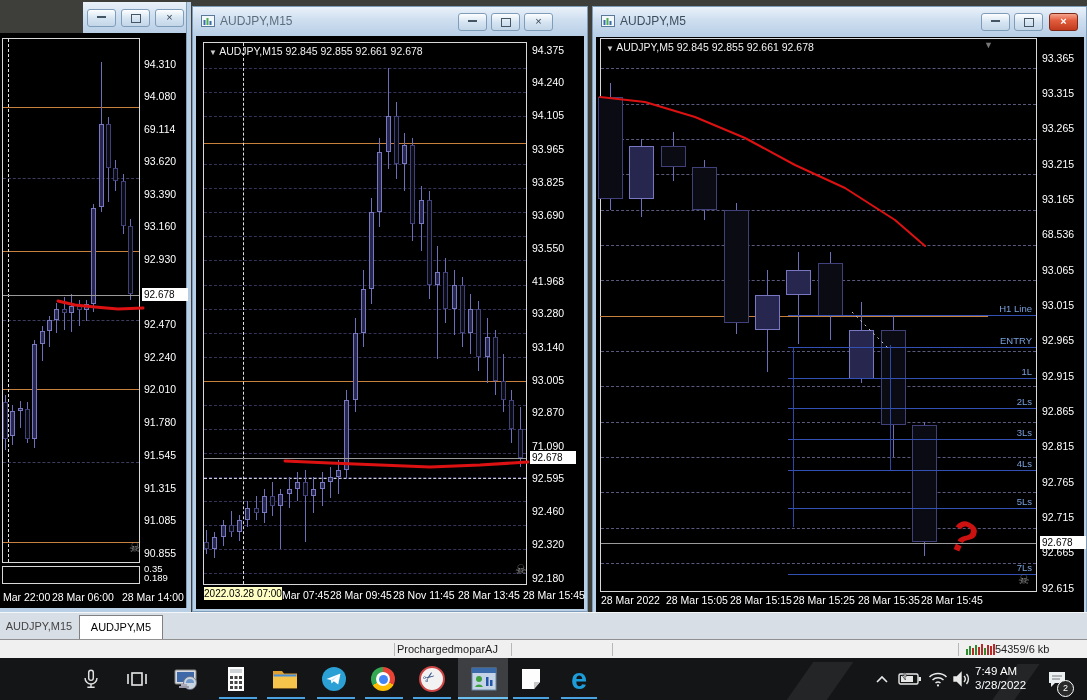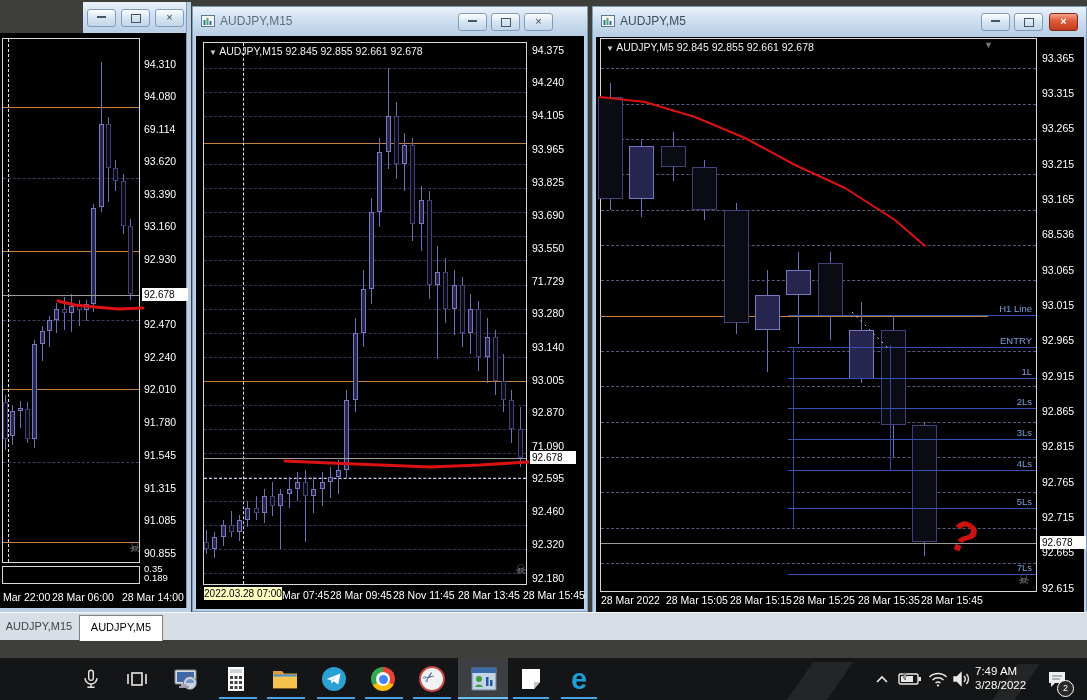--- a/index.html
+++ b/index.html
@@ -271,21 +271,21 @@
       <div style="left: 518px; top: 429px; width: 5px; height: 29px; background: rgb(11, 11, 19); border: 1px solid rgb(64, 64, 122); box-sizing: border-box;"></div>
       <div style="left: 204px; top: 458px; width: 322px; height: 1px; background: rgb(154, 154, 154);"></div>
       <div class="price-tag" style="left: 530px; top: 451px; width: 44px; height: 13px;">92.678</div>
       <div class="axis-label" style="left: 532px; top: 44px;">94.375</div>
       <div class="axis-label" style="left: 532px; top: 76px;">94.240</div>
       <div class="axis-label" style="left: 532px; top: 109px;">94.105</div>
       <div class="axis-label" style="left: 532px; top: 143px;">93.965</div>
       <div class="axis-label" style="left: 532px; top: 176px;">93.825</div>
       <div class="axis-label" style="left: 532px; top: 209px;">93.690</div>
       <div class="axis-label" style="left: 532px; top: 242px;">93.550</div>
-      <div class="axis-label" style="left: 532px; top: 275px;">71.729</div>
+      <div class="axis-label" style="left: 532px; top: 275px;">41.968</div>
       <div class="axis-label" style="left: 532px; top: 307px;">93.280</div>
       <div class="axis-label" style="left: 532px; top: 341px;">93.140</div>
       <div class="axis-label" style="left: 532px; top: 374px;">93.005</div>
       <div class="axis-label" style="left: 532px; top: 406px;">92.870</div>
       <div class="axis-label" style="left: 532px; top: 440px;">71.090</div>
       <div class="axis-label" style="left: 532px; top: 472px;">92.595</div>
       <div class="axis-label" style="left: 532px; top: 505px;">92.460</div>
       <div class="axis-label" style="left: 532px; top: 538px;">92.320</div>
       <div class="axis-label" style="left: 532px; top: 572px;">92.180</div>
       <div class="time-label" style="left: 282px; top: 589px;">Mar 07:45</div>
@@ -386,20 +386,40 @@
       <polyline points="285,461 330,463 380,465 430,467 480,465 528,462" fill="none" stroke="#dd1111" stroke-width="3" stroke-linecap="round" stroke-linejoin="round"></polyline>
       <line x1="852" y1="312" x2="888" y2="348" stroke="#cccccc" stroke-width="1" stroke-dasharray="2 4"></line>
       <polyline points="600,97 645,102 695,117 745,138 795,165 845,188 895,220 925,246" fill="none" stroke="#dd1111" stroke-width="2" stroke-linecap="round" stroke-linejoin="round"></polyline>
     </svg>
 
   <div class="tabbar">
     <div class="tab" style="left:1px;width:76px;">AUDJPY,M15</div>
     <div class="tab active" style="left:79px;width:82px;">AUDJPY,M5</div>
   </div>
 
+  <div class="statusbar">
+    <div class="sb-divider" style="left:394px;"></div>
+    <div class="abs" style="left:397px;top:3px;">ProchargedmoparAJ</div>
+    <div class="sb-divider" style="left:511px;"></div>
+    <div class="sb-divider" style="left:612px;"></div>
+    <div class="sb-divider" style="left:958px;"></div>
+    <div class="traffic" style="left:966px;" id="traffic-icon">
+        <i style="height: 6px; background: rgb(46, 139, 46);"></i>
+        <i style="height: 9px; background: rgb(46, 139, 46);"></i>
+        <i style="height: 7px; background: rgb(184, 42, 42);"></i>
+        <i style="height: 10px; background: rgb(46, 139, 46);"></i>
+        <i style="height: 8px; background: rgb(184, 42, 42);"></i>
+        <i style="height: 11px; background: rgb(184, 42, 42);"></i>
+        <i style="height: 7px; background: rgb(46, 139, 46);"></i>
+        <i style="height: 10px; background: rgb(184, 42, 42);"></i>
+        <i style="height: 9px; background: rgb(184, 42, 42);"></i>
+        <i style="height: 11px; background: rgb(184, 42, 42);"></i>
+      </div>
+    <div class="abs" style="left:995px;top:3px;">54359/6 kb</div>
+  </div>
 
   <div class="taskbar">
     <div class="streak" style="left:800px;top:4px;width:40px;height:38px;"></div>
     <div class="streak" style="left:1005px;top:6px;width:22px;height:36px;"></div>
 
     <div class="tb-icon" style="left:77px;">
       <svg width="22" height="24" viewBox="0 0 24 24" fill="none" stroke="#e0e0e0" stroke-width="1.6">
         <rect x="9.5" y="2.5" width="5" height="11" rx="2.5"></rect>
           <path d="M5.5,11 a6.5,6.5 0 0 0 13,0"></path>
           <line x1="12" y1="17.5" x2="12" y2="21"></line>

